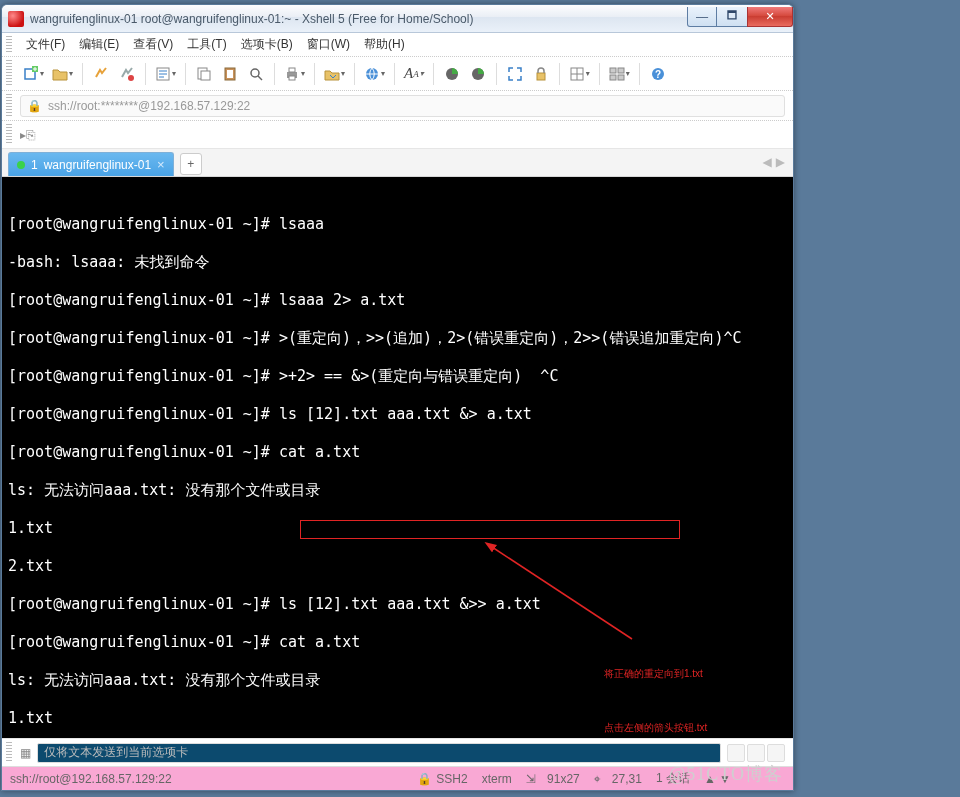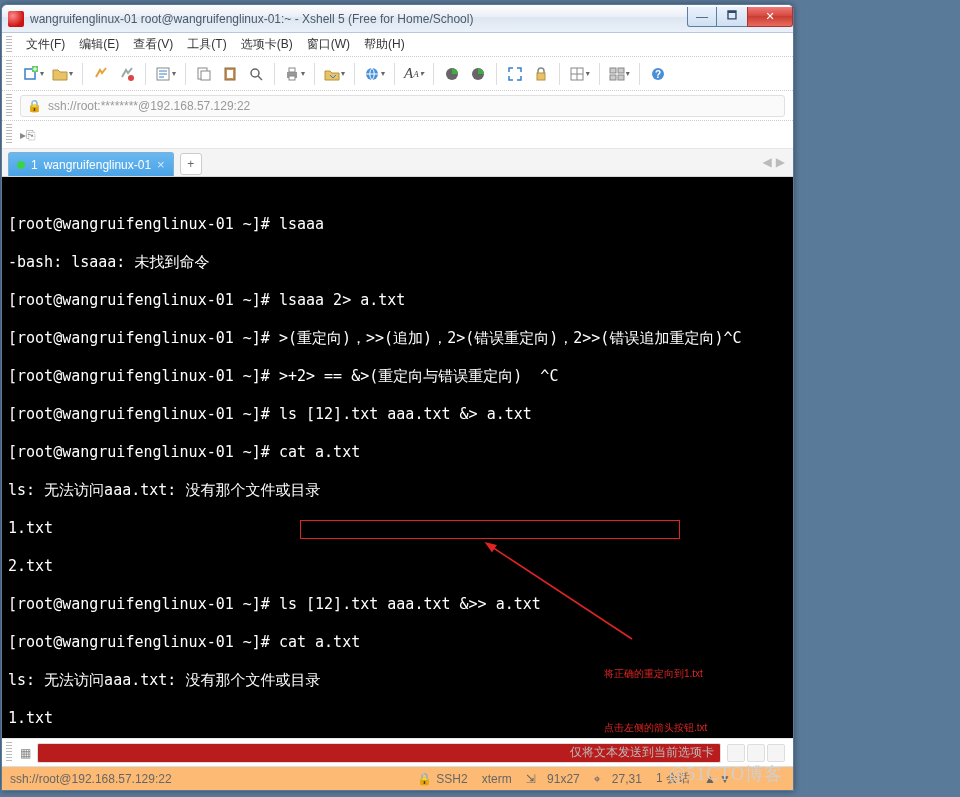--- a/index.html
+++ b/index.html
@@ -39,25 +39,25 @@
   .tab .label{}
   .addtab { width:22px;height:22px;border:1px solid #ccc;border-radius:3px;background:#fff;display:flex;align-items:center;justify-content:center;color:#666;margin-left:4px;margin-bottom:1px;}
   .tabnav{position:absolute;right:8px;top:6px;color:#bbb;display:flex;gap:4px;}
   
   .terminal { flex:1; background:#000; color:#fff; font-family:"NSimSun","SimSun","Consolas",monospace; font-size:15px; line-height:19px; padding:19px 6px; white-space:pre; overflow:hidden; position:relative;}
   .terminal .ln{height:19px;}
   .redbox{position:absolute; border:1px solid #e02424; pointer-events:none;}
   .annot{position:absolute;color:#e02424;font-family:"Microsoft YaHei",sans-serif;font-size:10px;line-height:18px;}
   
   .sendbar{height:28px;display:flex;align-items:center;padding:0 8px 0 18px;gap:6px;border-top:1px solid #e6e6e6;color:#999; position:relative;}
-  .sendbox{flex:1;height:20px;border:1px solid #ddd;background:#b91c1c;border-radius:2px;padding:0 6px;display:flex;align-items:center;justify-content:flex-end;}
+  .sendbox{flex:1;height:20px;border:1px solid #ddd;background:#0c4a6e;border-radius:2px;padding:0 6px;display:flex;align-items:center;}
   .sendbtns{display:flex;gap:2px;}
   .sendbtn{width:18px;height:18px;border:1px solid #ddd;border-radius:2px;background:#f5f5f5;}
   
-  .statusbar{height:24px;background:#fdba74;border-top:1px solid #ddd;display:flex;align-items:center;padding:0 8px;gap:14px;color:#666;font-size:12px;}
+  .statusbar{height:24px;background:#f9a8d4;border-top:1px solid #ddd;display:flex;align-items:center;padding:0 8px;gap:14px;color:#666;font-size:12px;}
   .statusbar .spacer{flex:1;}
   .statusbar .cell{display:flex;align-items:center;gap:4px;}
   .watermark{position:absolute;right:10px;bottom:4px;color:#cfcfcf;font-size:18px;letter-spacing:1px;font-family:"Microsoft YaHei";z-index:40;pointer-events:none;}
   .arrow-svg{position:absolute;pointer-events:none;}
 </style>
 </head>
 <body>
 
 <div class="shadow-wrap">
 <div class="window">

